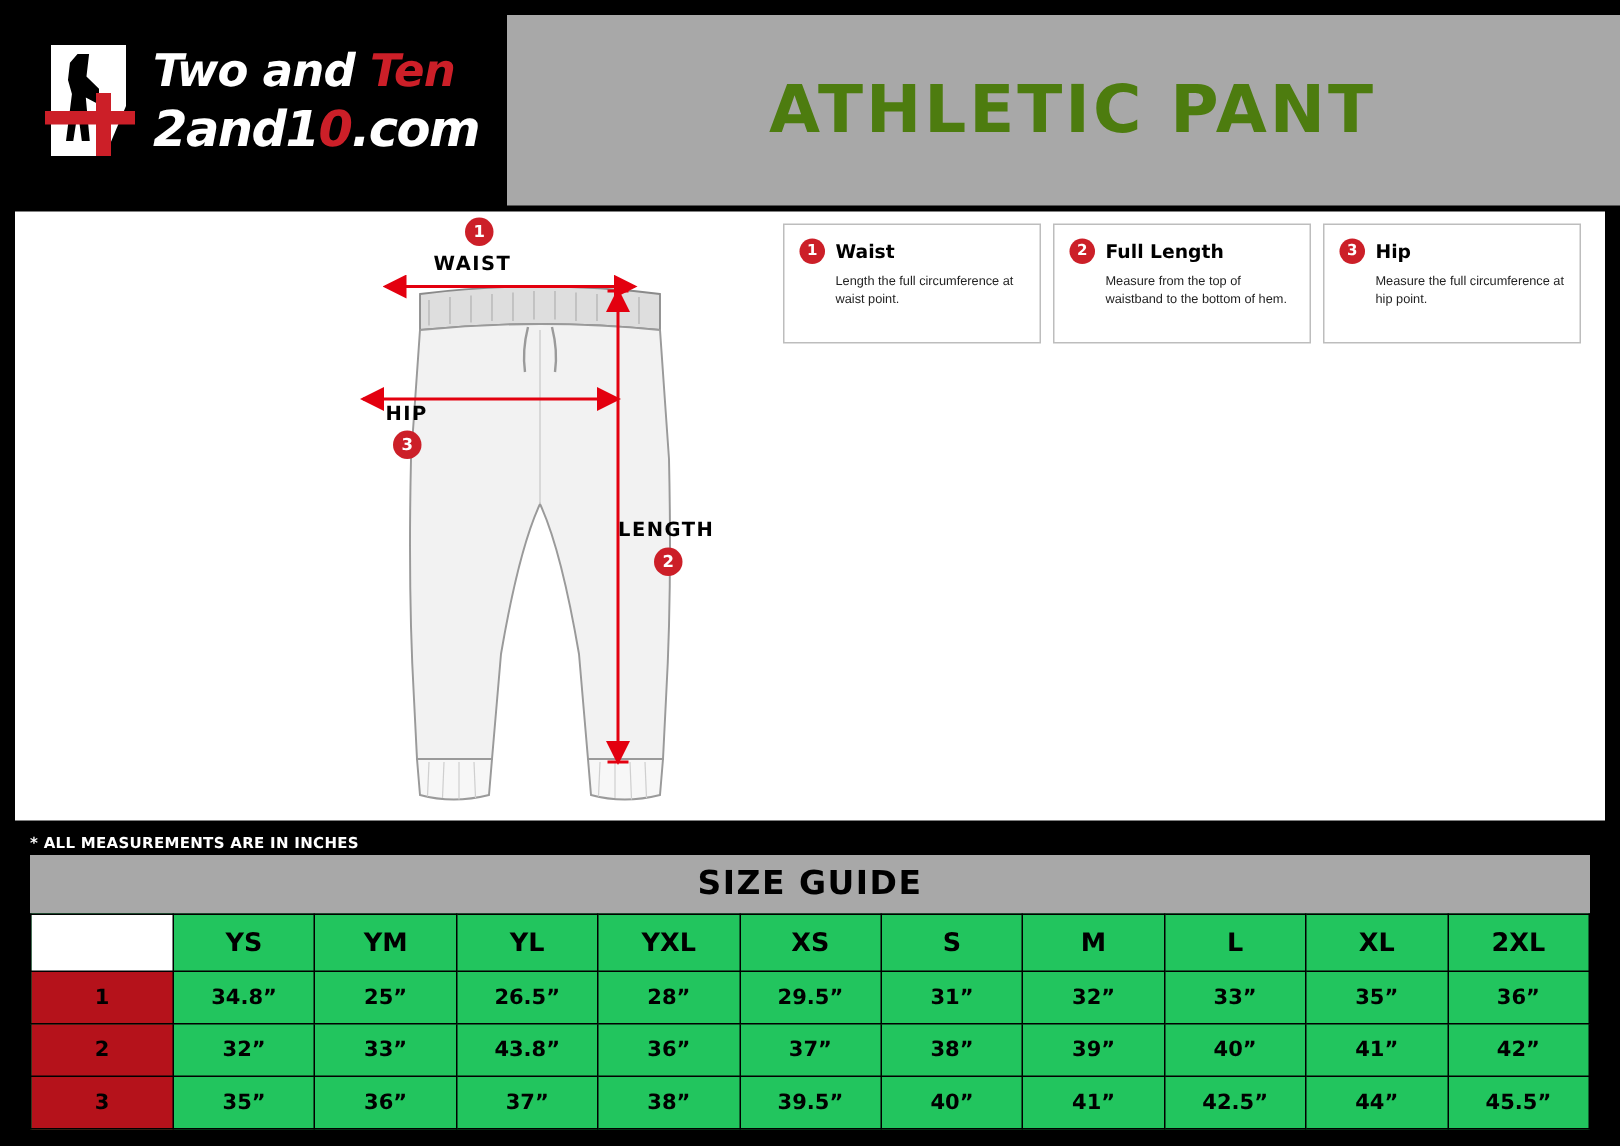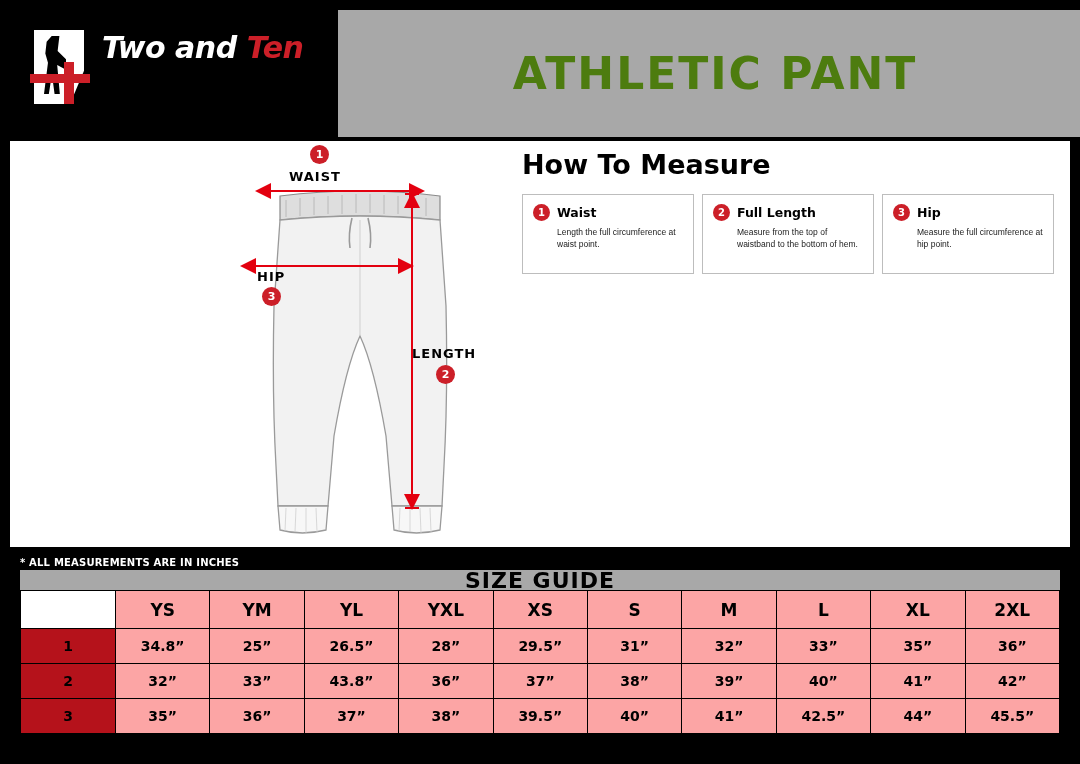--- a/index.html
+++ b/index.html
@@ -206,35 +206,35 @@
     color: #ffffff;
   }
 
   
   .guide {
     position: absolute;
     left: 20px; top: 570px;
     width: 1040px;
   }
   .guide-header {
-    height: 20px;
+    height: 39px;
     background: #a8a8a8;
     display: flex;
     align-items: center;
     justify-content: center;
     font-family: "DejaVu Sans", sans-serif;
     font-weight: 800;
     font-size: 22px;
     letter-spacing: 1px;
     color: #000;
   }
   table.size-table {
     width: 1040px;
     border-collapse: collapse;
-    background: #fca5a5;
+    background: #22c55e;
     table-layout: fixed;
   }
   table.size-table td {
     border: 1px solid #000;
     height: 35px;
     text-align: center;
     vertical-align: middle;
     font-family: "DejaVu Sans", sans-serif;
     font-weight: 700;
     font-size: 14px;
@@ -268,20 +268,23 @@
 
     <div class="logo">
       <div class="logo-mark">
         <div class="lm-white"></div>
         <div class="lm-fig"></div>
         <div class="lm-bar1"></div>
         <div class="lm-bar2"></div>
       </div>
       <div class="logo-text1">
         <span>Two and </span><span class="red">Ten</span>
+      </div>
+      <div class="logo-text2">
+        <span>2and1</span><span class="red">0</span><span>.com</span>
       </div>
     </div>
   </div>
 
   <div class="main">
 
     <div class="diagram">
 
       <svg class="pant-svg" width="240" height="350" viewBox="0 0 240 350">
 
@@ -340,21 +343,20 @@
       <div class="dim-label" style="left:89px; top:28px;">WAIST</div>
 
       <div class="dim-label" style="left:57px; top:128px;">HIP</div>
       <div class="badge" style="left:62px; top:146px;">3</div>
 
       <div class="dim-label" style="left:212px; top:205px;">LENGTH</div>
       <div class="badge" style="left:236px; top:224px;">2</div>
     </div>
 
     <div class="htm">
-      <div class="htm-title">How To Measure</div>
       <div class="htm-cards">
 
         <div class="htm-card">
           <div class="htm-card-head">
             <div class="htm-card-badge">1</div>
             <div class="htm-card-title">Waist</div>
           </div>
           <div class="htm-card-desc">Length the full circumference at waist point.</div>
         </div>
 

